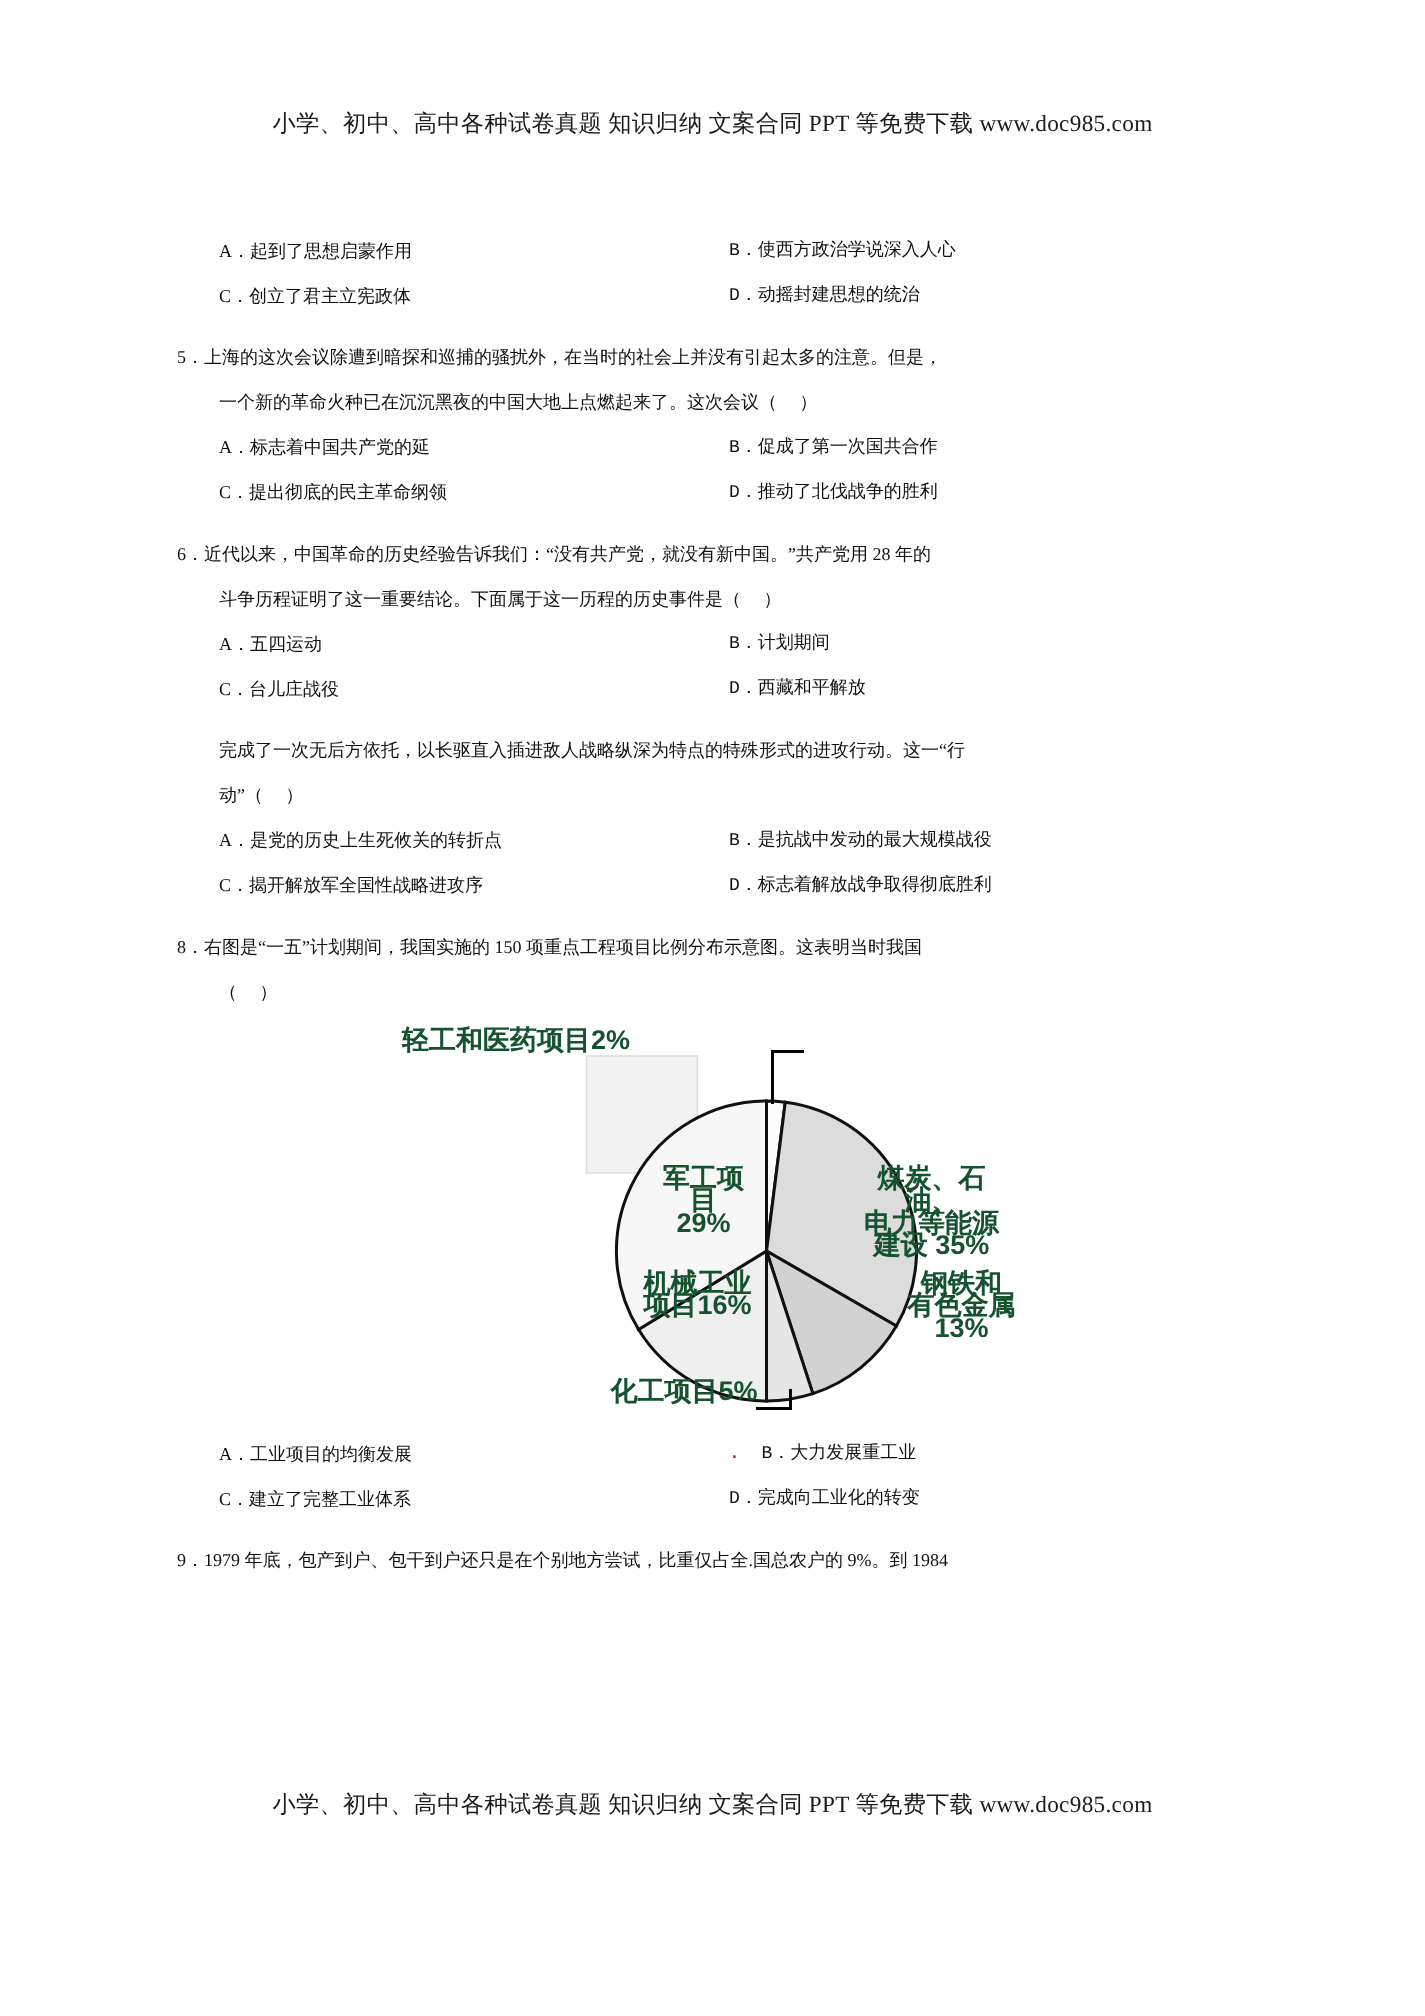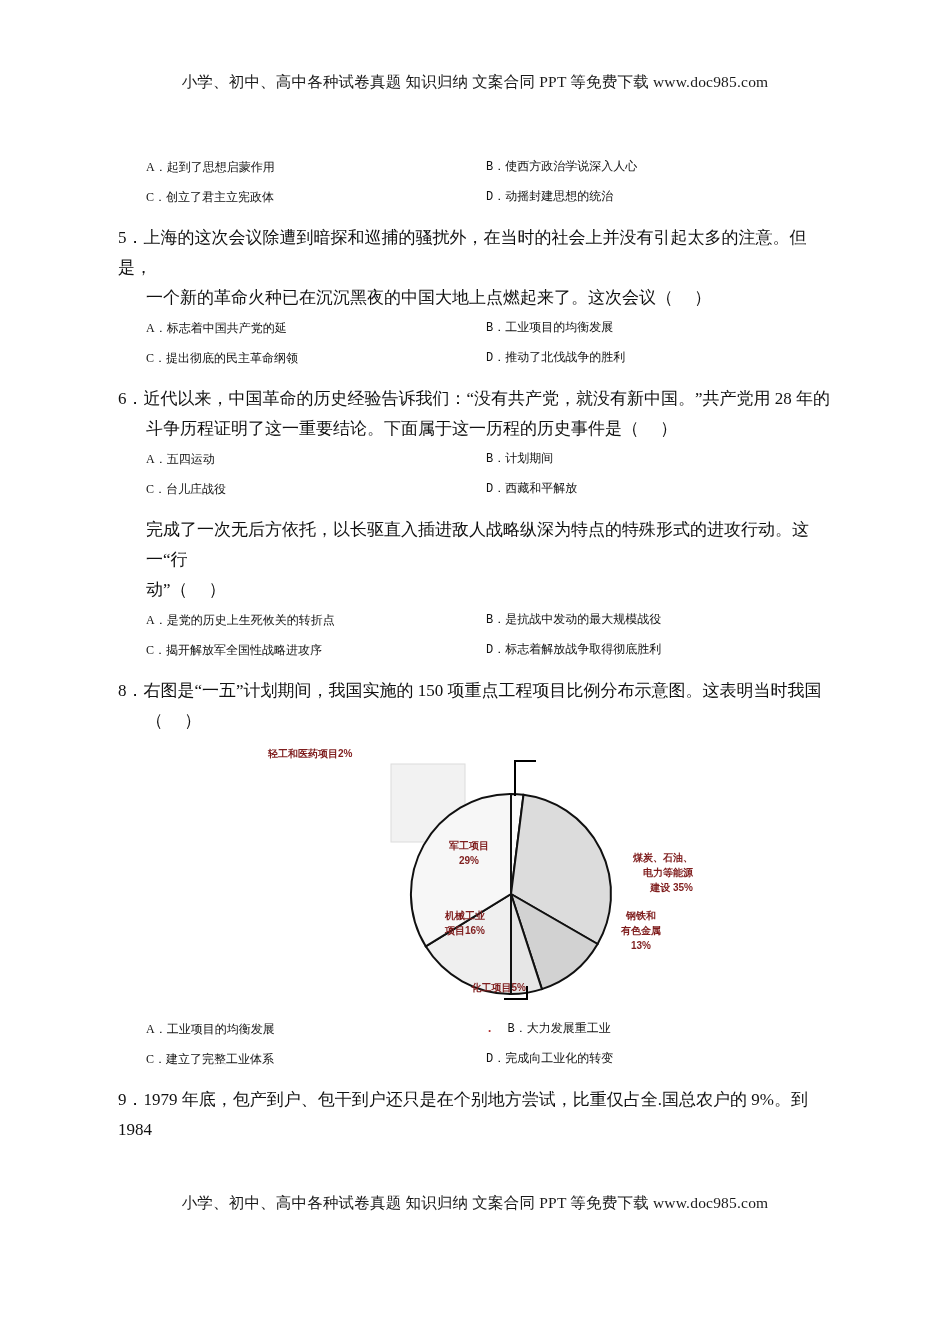--- a/index.html
+++ b/index.html
@@ -61,21 +61,21 @@
     padding-left: 28px;
     box-sizing: border-box;
   }
   .opts .o {
     box-sizing: border-box;
   }
   .opts .o.a { width: 340px; }
   .opts .o.b { width: 340px; font-family: Liberation Mono, monospace; }
 
   .stem {
-    font-size: 17px;
+    font-size: 12px;
     line-height: 30px;
   }
   .stem .num {
     display: inline-block;
   }
 
   
   .figure {
     position: relative;
     width: 716px;
@@ -86,35 +86,35 @@
     position: absolute;
     left: 268px;
     top: 0;
     width: 250px;
     height: 268px;
   }
   .pie-svg { display: block; }
   .lbl {
     position: absolute;
     font-family: "Liberation Sans", "DejaVu Sans", sans-serif;
-    font-size: 10px;
+    font-size: 18px;
     font-weight: bold;
-    color: #7f1d1d;
+    color: #14532d;
     line-height: 15px;
     white-space: pre-line;
     text-align: center;
   }
   .lbl-top {
     left: 150px; top: 4px; width: 190px; text-align: left;
   }
   .lbl-mil { left: 318px; top: 96px; width: 66px; }
-  .lbl-coal { left: 485px; top: 96px; width: 90px; text-align: right; margin-top: 12px; }
+  .lbl-coal { left: 458px; top: 96px; width: 90px; text-align: center; }
   .lbl-mech { left: 310px; top: 166px; width: 74px; }
   .lbl-steel { left: 483px; top: 166px; width: 80px; text-align: center; }
-  .lbl-chem { left: 268px; top: 238px; width: 140px; text-align: right;}
+  .lbl-chem { left: 268px; top: 238px; width: 140px; text-align: center;}
 
   .leader {
     position: absolute;
     background: #000;
   }
   .dotmark {
     color: #b03030;
     font-weight: bold;
   }
 </style>
@@ -136,21 +136,21 @@
         <span class="o a">C．创立了君主立宪政体</span>
         <span class="o b">D．动摇封建思想的统治</span>
       </div>
     </div>
 
     <div class="q">
       <div class="stem"><span class="num">5．</span><span>上海的这次会议除遭到暗探和巡捕的骚扰外，在当时的社会上并没有引起太多的注意。但是，</span></div>
       <div class="stem hang qline">一个新的革命火种已在沉沉黑夜的中国大地上点燃起来了。这次会议（     ）</div>
       <div class="opts">
         <span class="o a">A．标志着中国共产党的延</span>
-        <span class="o b">B．工业项目的均衡发展</span>
+        <span class="o b">B．促成了第一次国共合作</span>
       </div>
       <div class="opts">
         <span class="o a">C．提出彻底的民主革命纲领</span>
         <span class="o b">D．推动了北伐战争的胜利</span>
       </div>
     </div>
 
     <div class="q">
       <div class="stem"><span class="num">6．</span><span>近代以来，中国革命的历史经验告诉我们：“没有共产党，就没有新中国。”共产党用 28 年的</span></div>
       <div class="stem hang qline">斗争历程证明了这一重要结论。下面属于这一历程的历史事件是（     ）</div>

